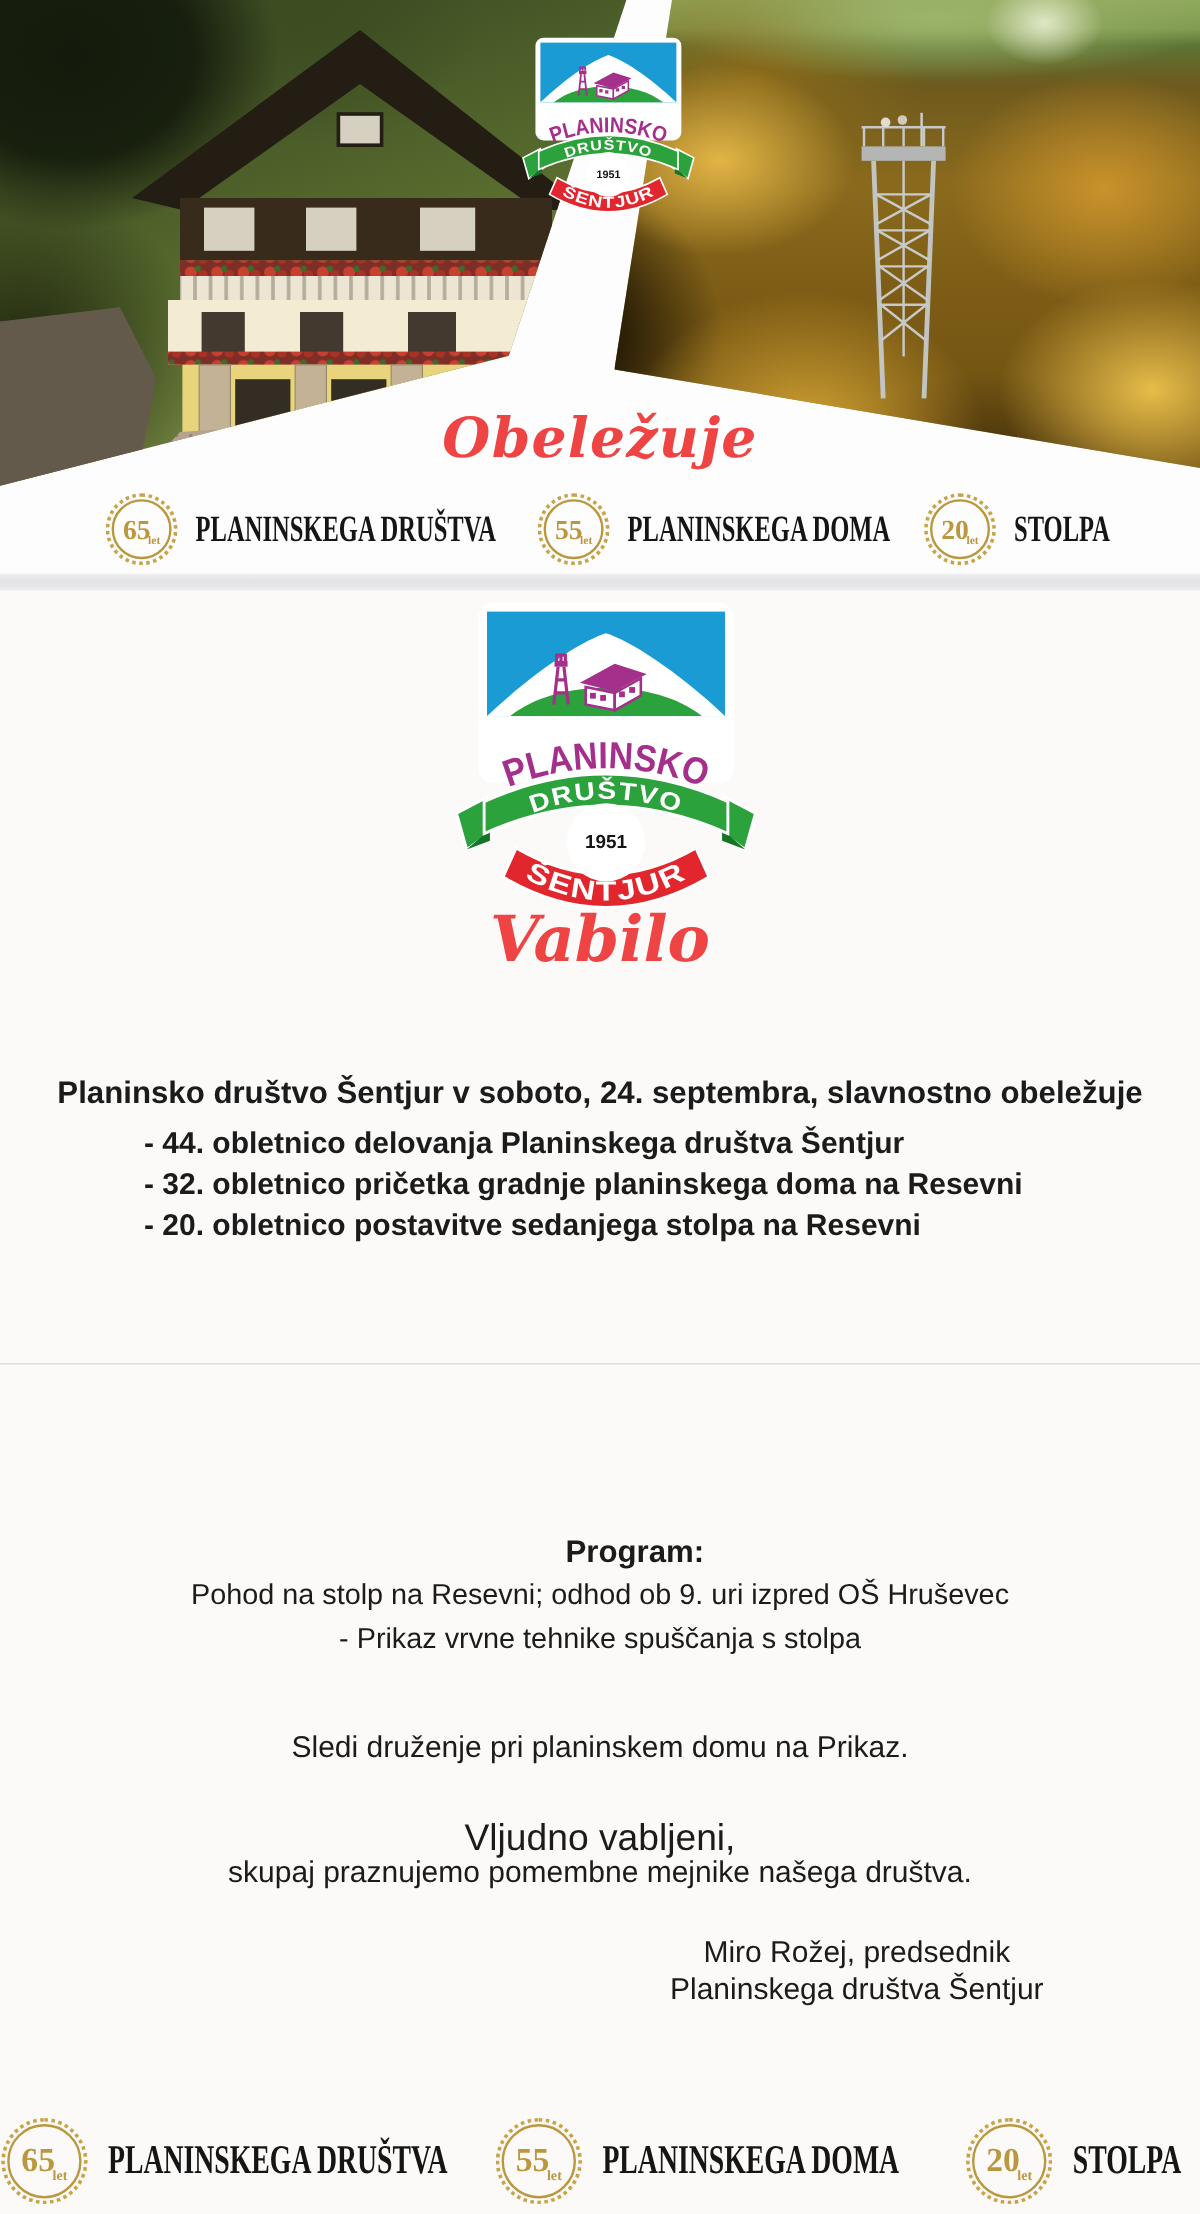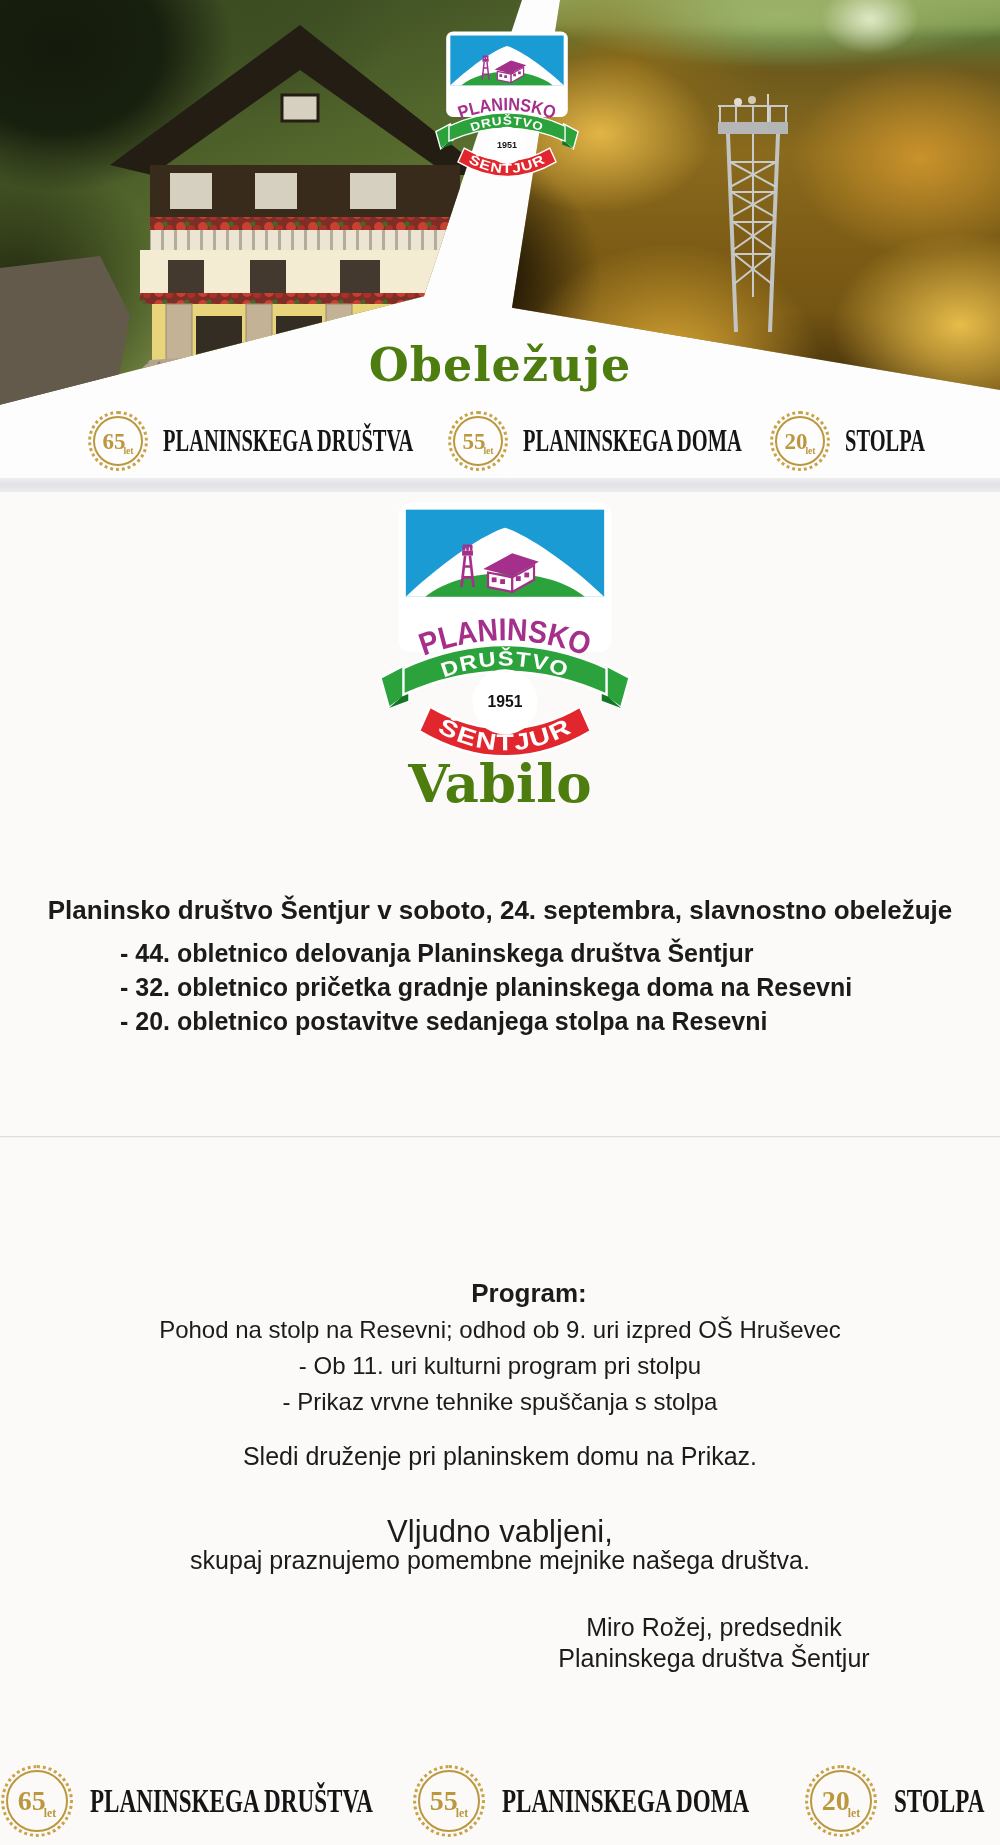--- a/index.html
+++ b/index.html
@@ -30,21 +30,21 @@
       radial-gradient(250px 200px at 67% 76%,#d8a634 0%,rgba(216,166,52,0) 60%),
       radial-gradient(260px 210px at 42% 58%,rgba(18,12,3,.95) 0%,rgba(18,12,3,.75) 38%,rgba(18,12,3,0) 70%),
       radial-gradient(300px 220px at 57% 96%,#8a5d10 0%,rgba(138,93,16,0) 62%),
       radial-gradient(220px 160px at 96% 68%,#e7bc4a 0%,rgba(231,188,74,0) 58%),
       radial-gradient(240px 200px at 82% 92%,rgba(25,16,4,.8) 0%,rgba(25,16,4,0) 65%),
       linear-gradient(180deg,#8fa85c 0%,#7f9a50 5%,#5c7334 8%,#6e5a1d 15%,#8a6a1d 32%,#7a5a14 56%,#6b4e12 80%,#5f4610 100%);
   }
   .hut-art{position:absolute;left:0;top:0;}
   .tower-art{position:absolute;left:708px;top:92px;opacity:.94;}
   .script-word{position:absolute;left:0;width:100%;text-align:center;
-    font-family:"DejaVu Serif",serif;font-weight:bold;color:#4d7c0f;}
+    font-family:"DejaVu Serif",serif;font-style:italic;font-weight:bold;color:#ef4444;}
   .obelezuje{top:338px;font-size:46px;letter-spacing:1px;}
   
   .badge{position:absolute;display:flex;align-items:center;font-family:Liberation Serif, serif;}
   .seal{position:relative;border-radius:50%;border:2px solid #bb973e;color:#bb973e;
         display:flex;align-items:center;justify-content:center;flex:none;}
   .seal::before{content:"";position:absolute;inset:-7px;border-radius:50%;border:3px dotted #c8a348;}
   .seal .let{font-size:.42em;font-weight:bold;align-self:flex-end;margin:0 0 18% -2px;text-align:center;}
   .years{font-weight:bold;line-height:1;}
   .badge-label{font-weight:800;color:#151515;white-space:nowrap;transform-origin:left center;letter-spacing:0;}
   .badges-top .seal{width:46px;height:46px;font-size:23px;}
@@ -307,21 +307,20 @@
     <div>- 32. obletnico pričetka gradnje planinskega doma na Resevni</div>
     <div>- 20. obletnico postavitve sedanjega stolpa na Resevni</div>
   </div>
 
   <div class="fold-line"></div>
 
   <div class="txt program-heading">Program:</div>
 
   <div class="txt program-list">
     <div>Pohod na stolp na Resevni; odhod ob 9. uri izpred OŠ Hruševec</div>
-    <div>- Ob 11. uri kulturni program pri stolpu</div>
     <div>- Prikaz vrvne tehnike spuščanja s stolpa</div>
   </div>
 
   <div class="txt after-line">Sledi druženje pri planinskem domu na Prikaz.</div>
 
   <div class="txt closing-1">Vljudno vabljeni,</div>
   <div class="txt closing-2">skupaj praznujemo pomembne mejnike našega društva.</div>
 
   <div class="signature">
     <div>Miro Rožej, predsednik</div>

